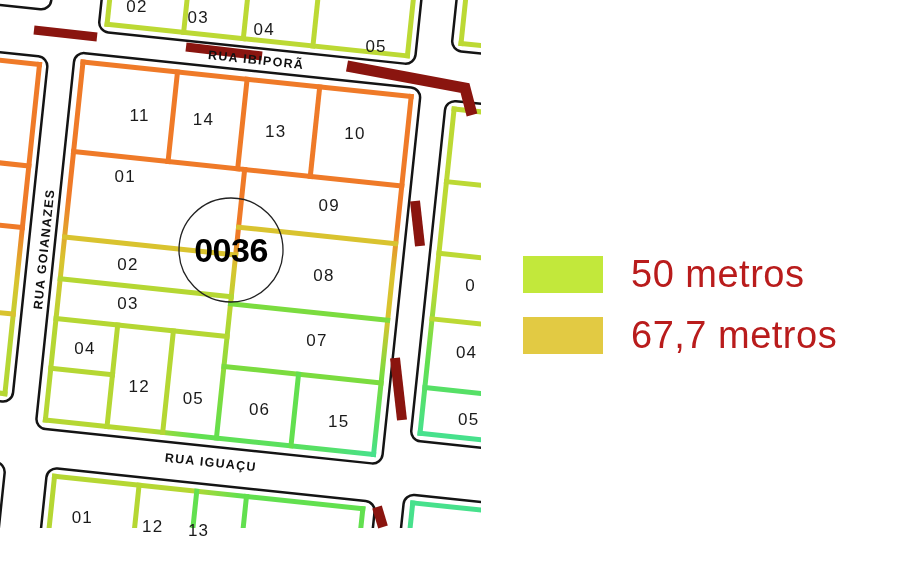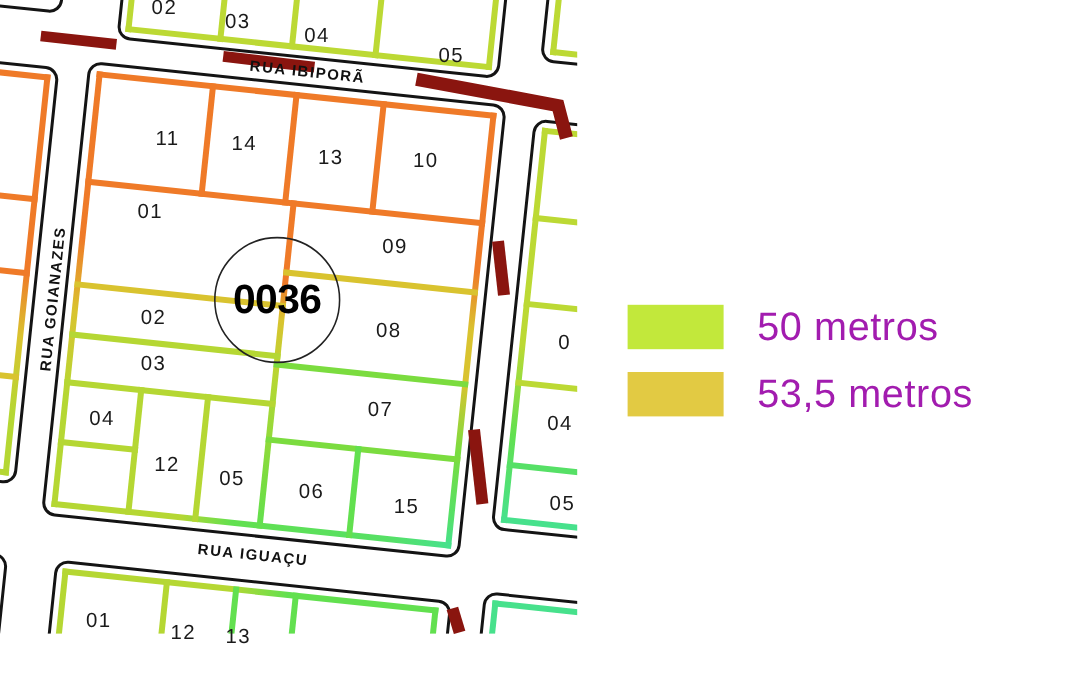--- a/index.html
+++ b/index.html
@@ -2,21 +2,21 @@
 <html><head>
 <meta charset="utf-8">
 <style>
   html,body{margin:0;padding:0;background:#fff;}
   #page{position:relative;width:899px;height:566px;background:#fff;overflow:hidden;
         font-family:"Liberation Sans",sans-serif;}
   #map-svg{position:absolute;left:0;top:0;}
   #legend{position:absolute;left:523px;top:253px;}
   .legend-row{display:flex;align-items:center;margin-bottom:18px;}
   .legend-swatch{width:80px;height:37px;flex:0 0 80px;}
-  .legend-label{margin-left:28px;font-size:33px;color:#a21caf;letter-spacing:0.5px;
+  .legend-label{margin-left:28px;font-size:38px;color:#b91c1c;letter-spacing:0.5px;
                 font-family:"Liberation Sans",sans-serif;white-space:nowrap;}
 </style>
 </head>
 <body>
 
 <div id="page">
   <svg id="map-svg" xmlns="http://www.w3.org/2000/svg" width="481" height="566">
       <defs>
         <linearGradient id="gLeft" gradientUnits="userSpaceOnUse" x1="0" y1="0" x2="0" y2="360">
           <stop offset="0" stop-color="#EF7A28"></stop>
@@ -172,16 +172,16 @@
       <circle cx="231" cy="250" r="52" fill="none" stroke="#222" stroke-width="1.3"></circle>
       <text x="231" y="250" text-anchor="middle" dominant-baseline="central" fill="#000" font-size="34" font-weight="bold" letter-spacing="-0.5" font-family="&quot;Liberation Sans&quot;, sans-serif">0036</text>
     </svg>
   <div id="legend">
     <div class="legend-row">
       <div class="legend-swatch" style="background: rgb(194, 232, 59);"></div>
       <div class="legend-label">50 metros</div>
     </div>
     <div class="legend-row">
       <div class="legend-swatch" style="background: rgb(226, 202, 67);"></div>
-      <div class="legend-label">53,5 metros</div>
+      <div class="legend-label">67,7 metros</div>
     </div>
   </div>
 </div>
 
 </body></html>

